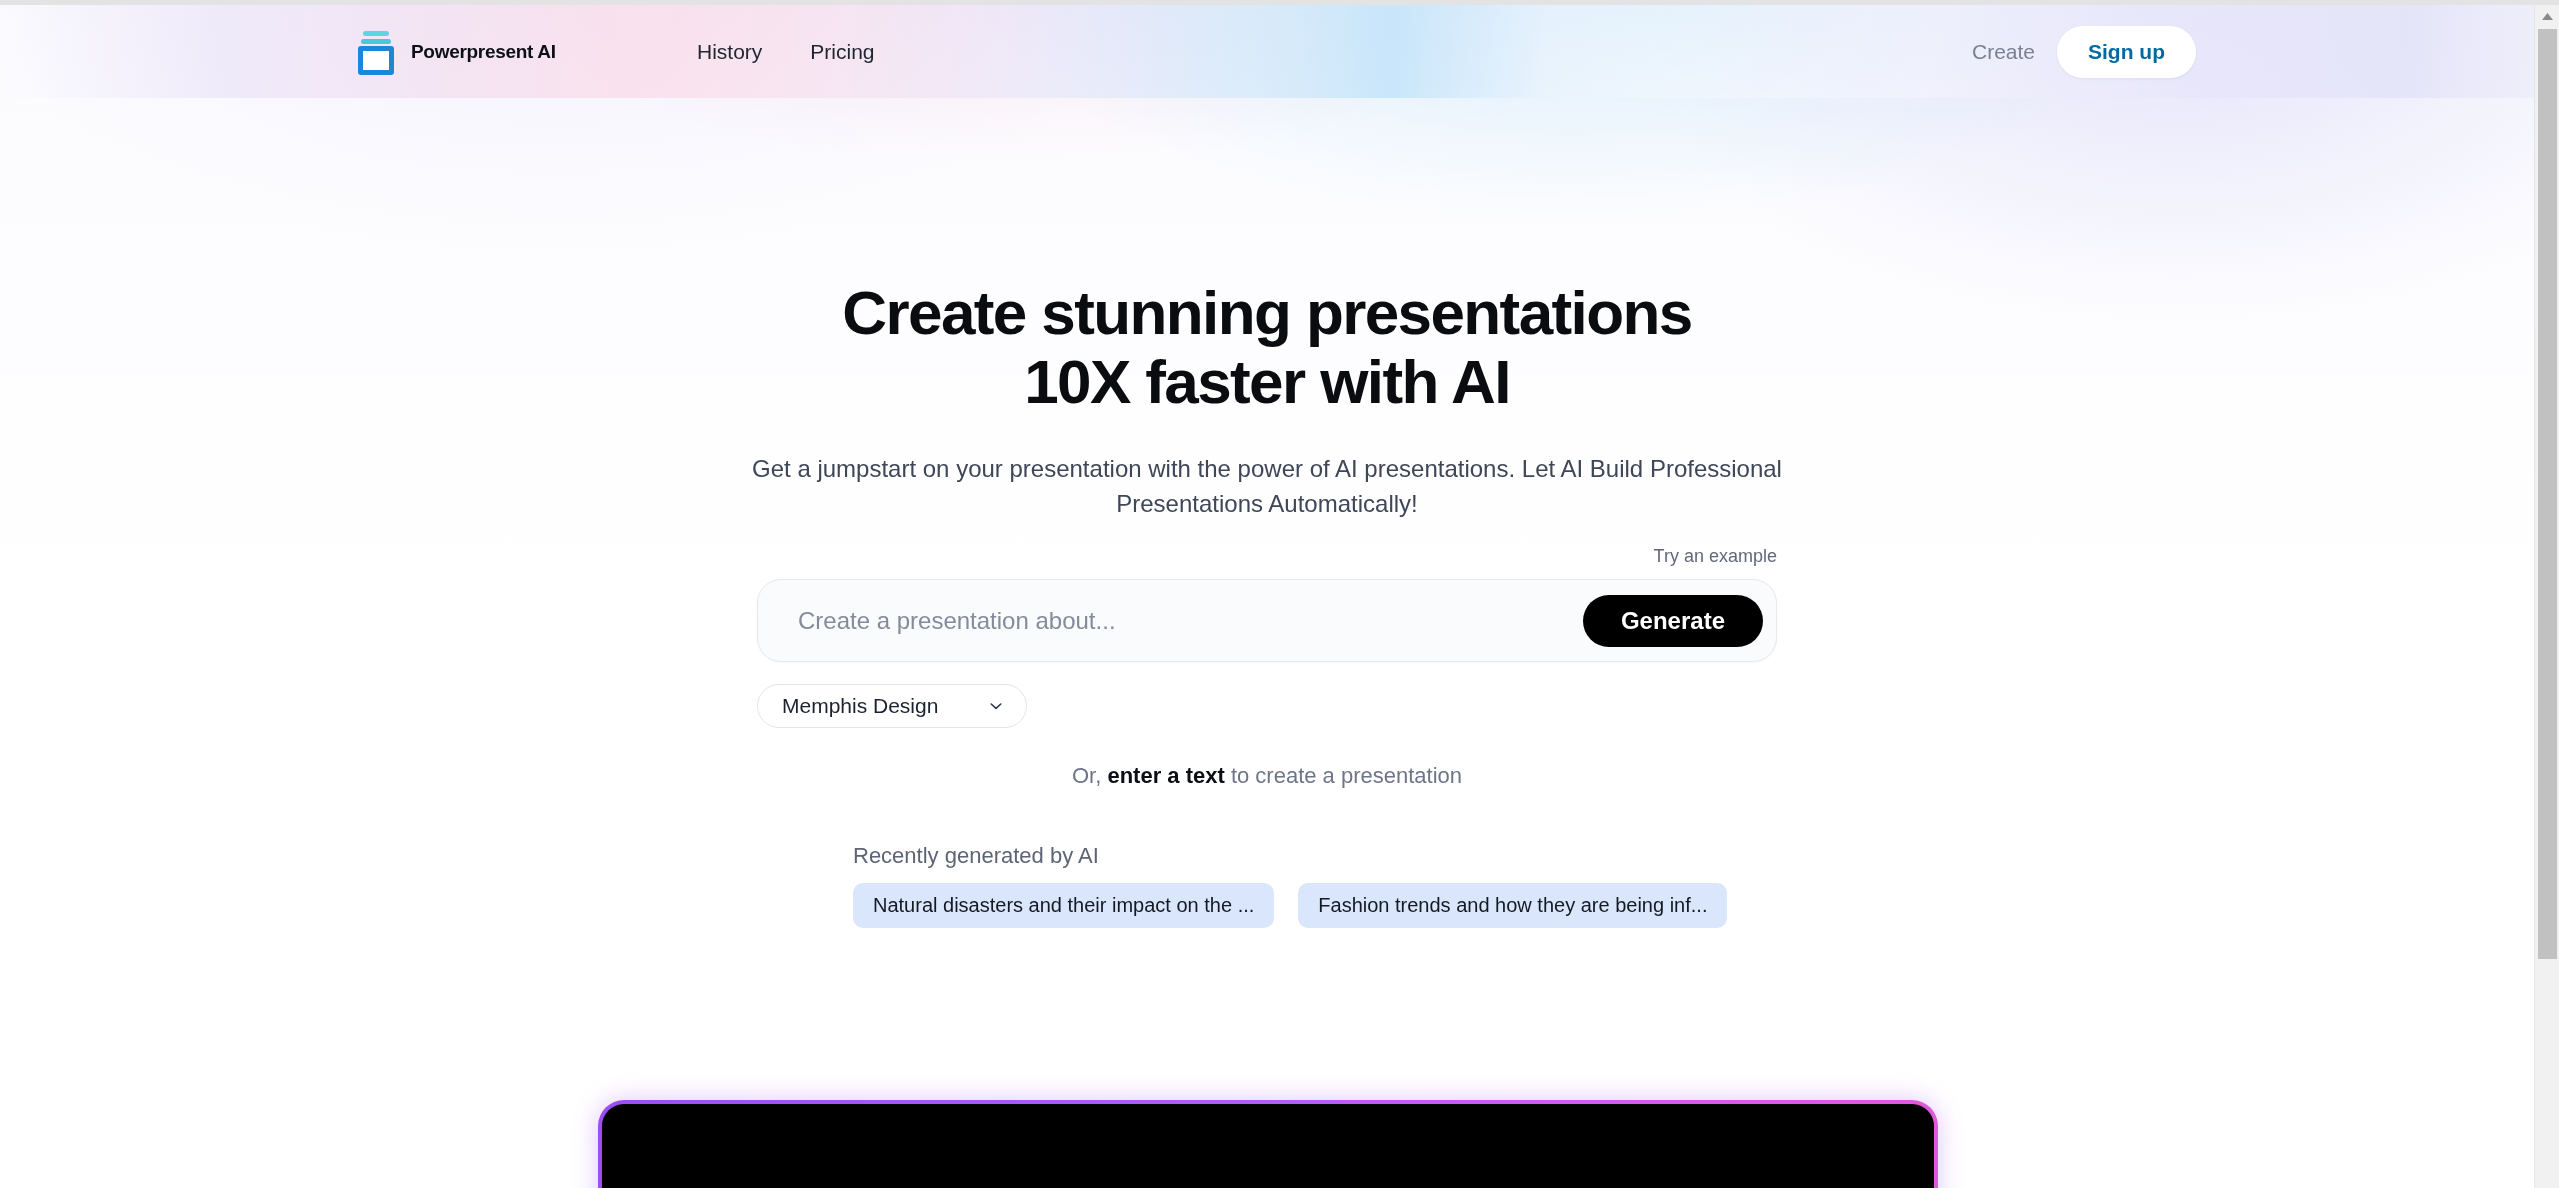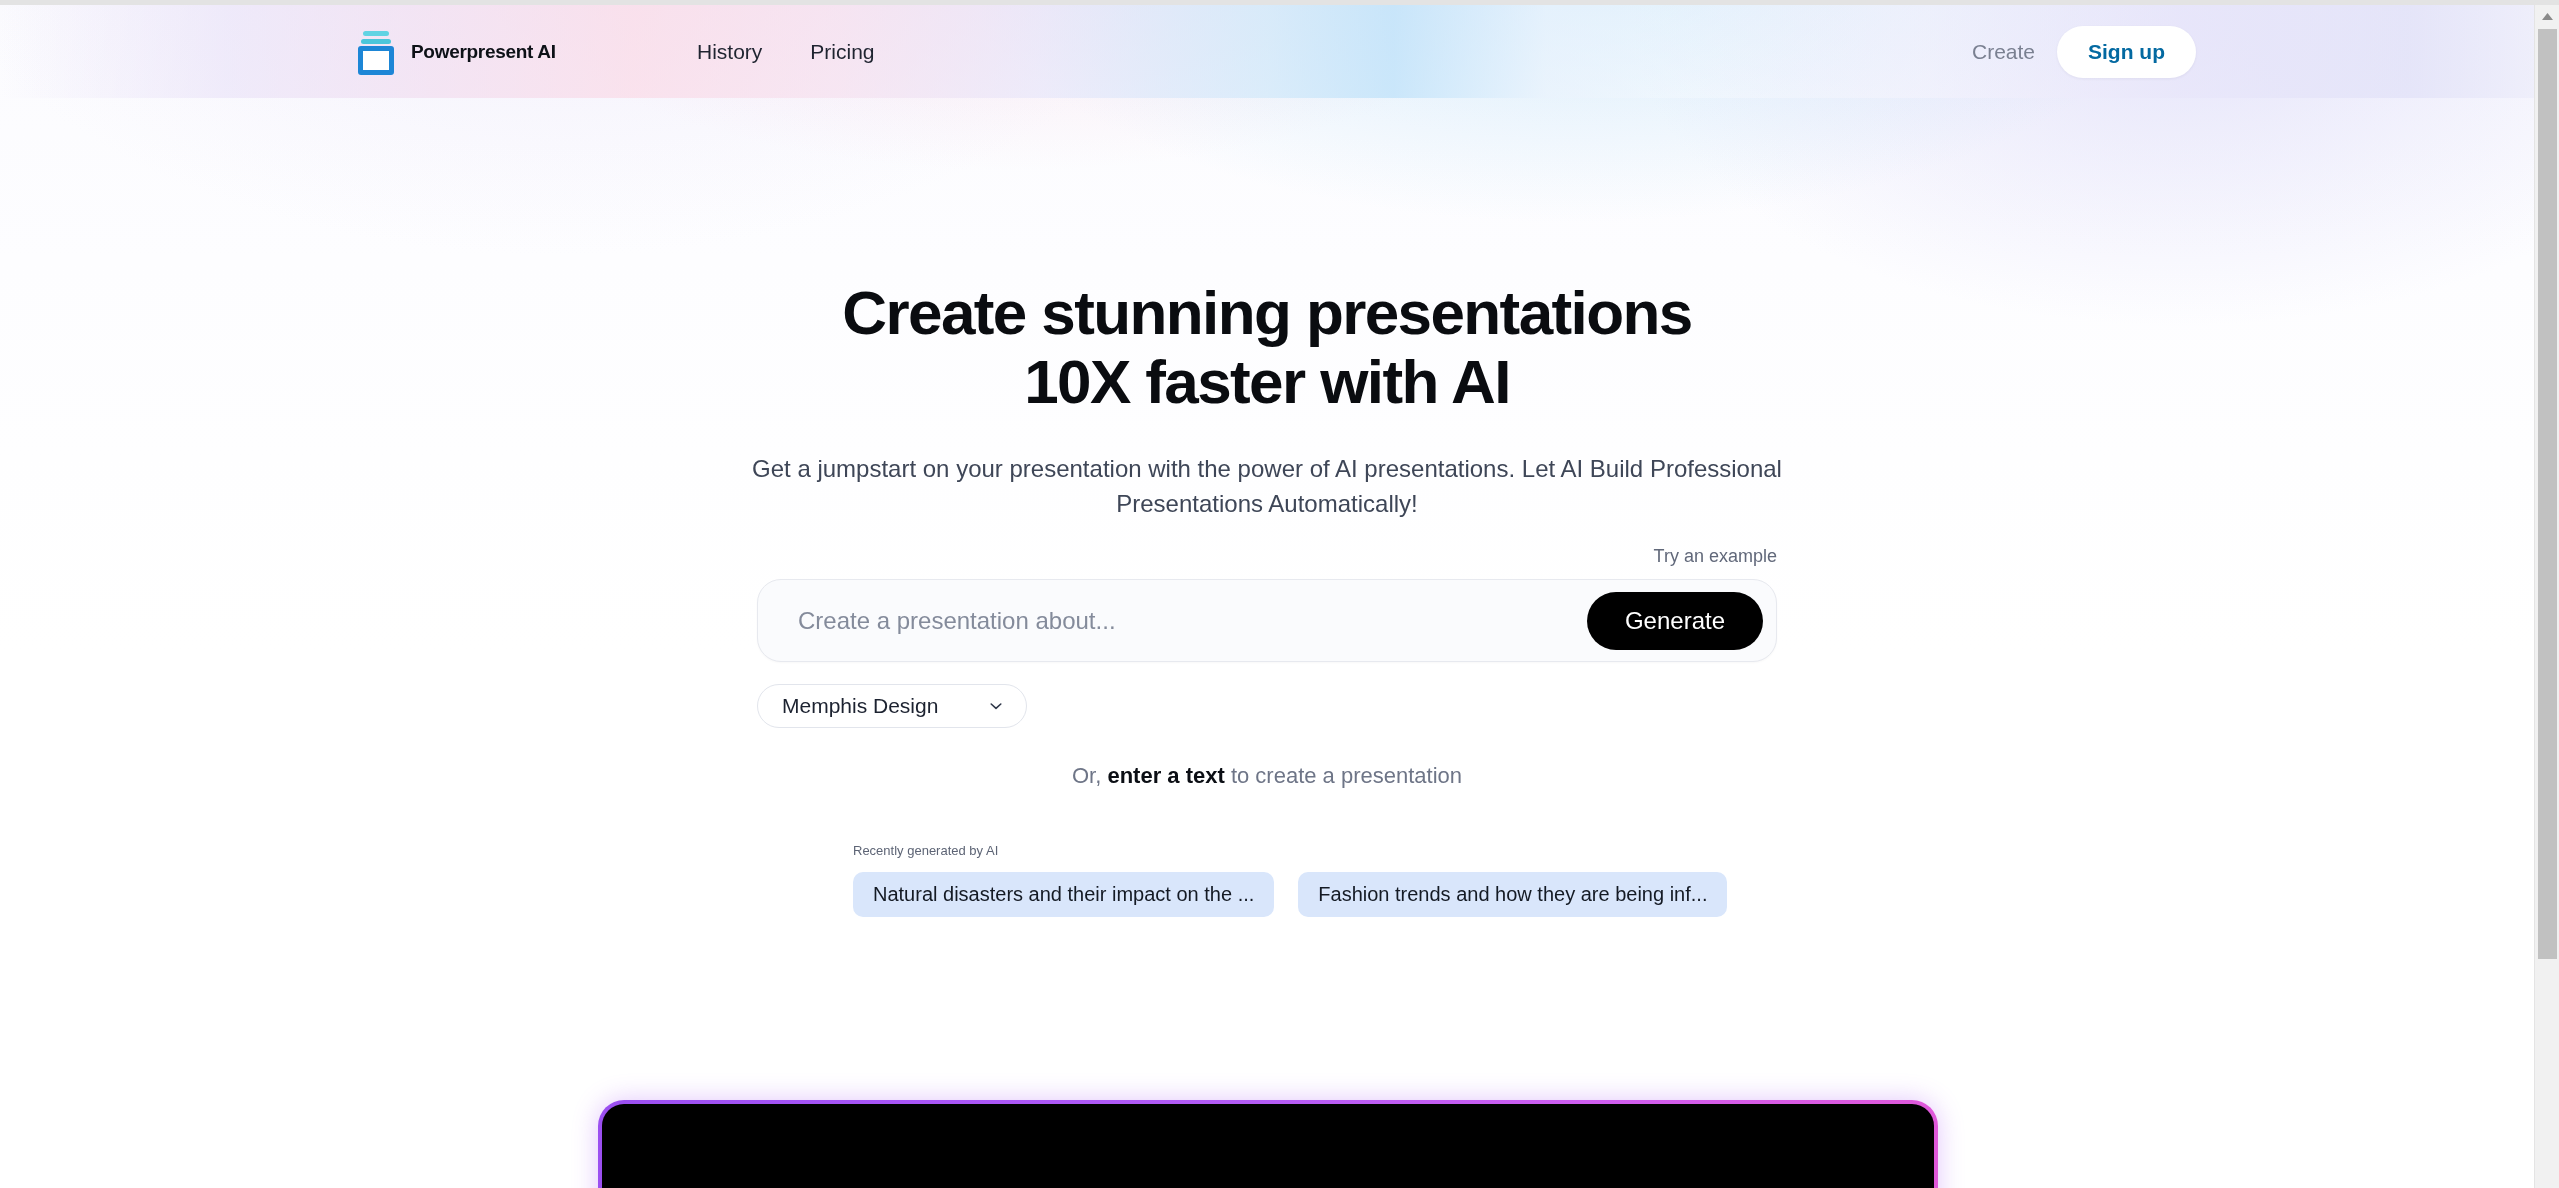--- a/index.html
+++ b/index.html
@@ -239,24 +239,24 @@
     height: 100%;
   }
   .prompt-input::placeholder { color: #848b9b; }
 
   .generate-btn {
     flex: 0 0 auto;
     background: #000000;
     color: #ffffff;
     border: none;
     border-radius: 999px;
-    height: 58px;
+    height: 52px;
     padding: 0 38px;
     font-size: 24px;
-    font-weight: 400;
+    font-weight: 700;
     font-family: "Liberation Sans", sans-serif;
     cursor: pointer;
     white-space: nowrap;
   }
 
   .style-select {
     margin-top: 22px;
     margin-left: 0;
     width: 270px;
     height: 44px;
@@ -292,21 +292,21 @@
     cursor: pointer;
   }
 
   
   .recent {
     width: 1020px;
     margin: 54px auto 0;
     padding-left: 96px;
   }
   .recent-label {
-    font-size: 13px;
+    font-size: 22px;
     color: #5d6475;
     margin-bottom: 14px;
   }
   .recent-chips {
     display: flex;
     gap: 24px;
   }
   .chip {
     background: #d9e6fb;
     border: none;

